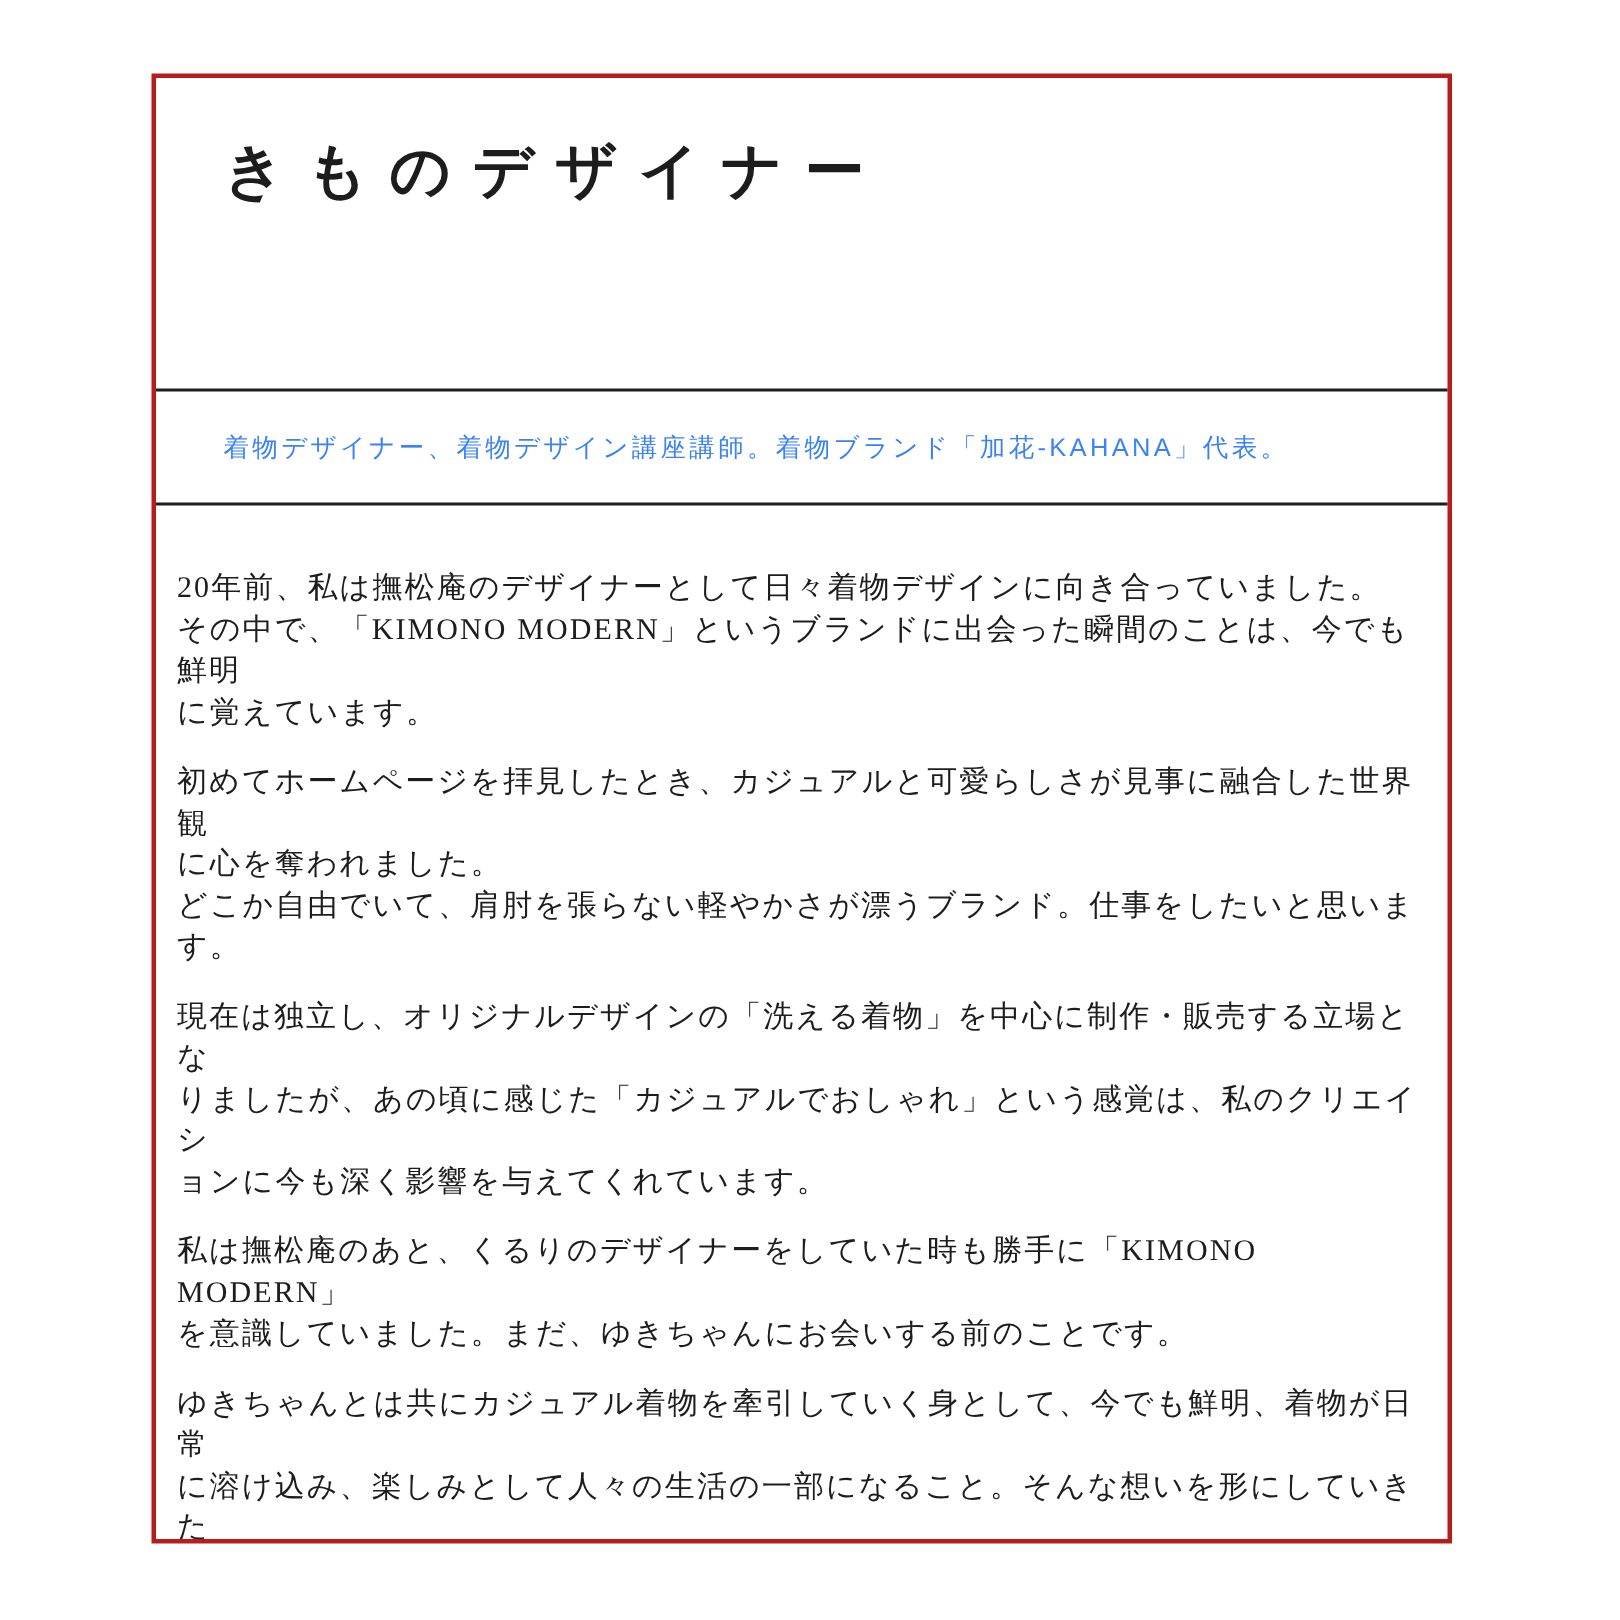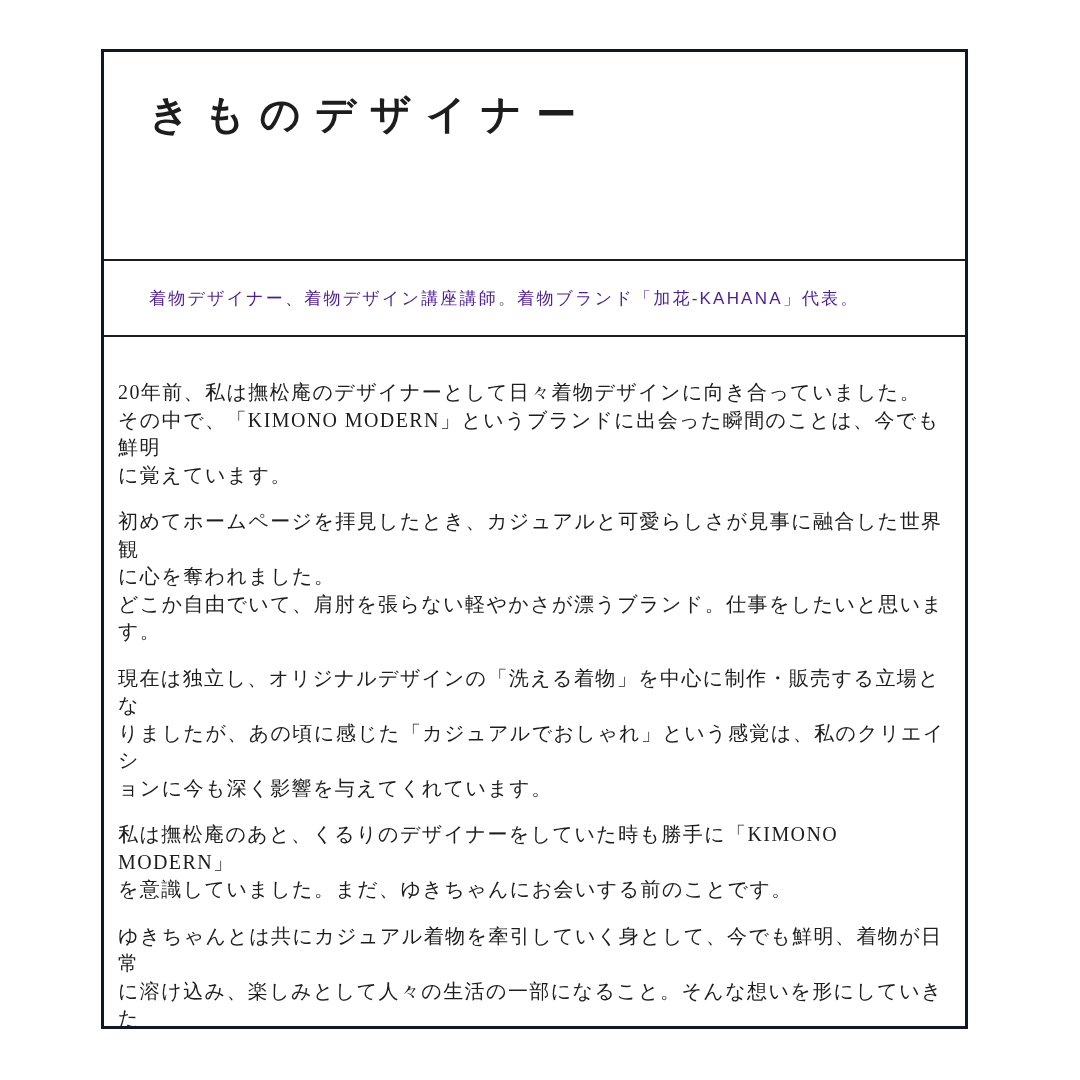--- a/index.html
+++ b/index.html
@@ -9,21 +9,21 @@
     font-family:"Liberation Sans","DejaVu Sans",sans-serif;
     color:#1d1d1d;
     position:relative;
     overflow:hidden;
   }
   .sheet{
     position:absolute;
     left:101px;top:49px;
     width:867px;height:980px;
     box-sizing:border-box;
-    border:3px solid #0f172a;
+    border:3px solid #b91c1c;
     background:#ffffff;
     display:flex;
     flex-direction:column;
   }
   .header-section{
     box-sizing:border-box;
     height:209px;
     border-bottom:2px solid #1d1d1d;
     padding:25px 20px 0 45px;
   }
@@ -41,21 +41,21 @@
     border-bottom:2px solid #1d1d1d;
     display:flex;
     align-items:center;
     padding:0 20px 0 45px;
   }
   .profile-text{
     font-size:17px;
     font-weight:400;
     letter-spacing:0.13em;
     white-space:nowrap;
-    color:#4c1d95;
+    color:#3b82f6;
   }
   .message-section{
     box-sizing:border-box;
     flex:1;
     padding:42px 18px 0 14px;
     overflow:hidden;
   }
   .message-section p{
     margin:0 0 19px 0;
     font-size:20px;

